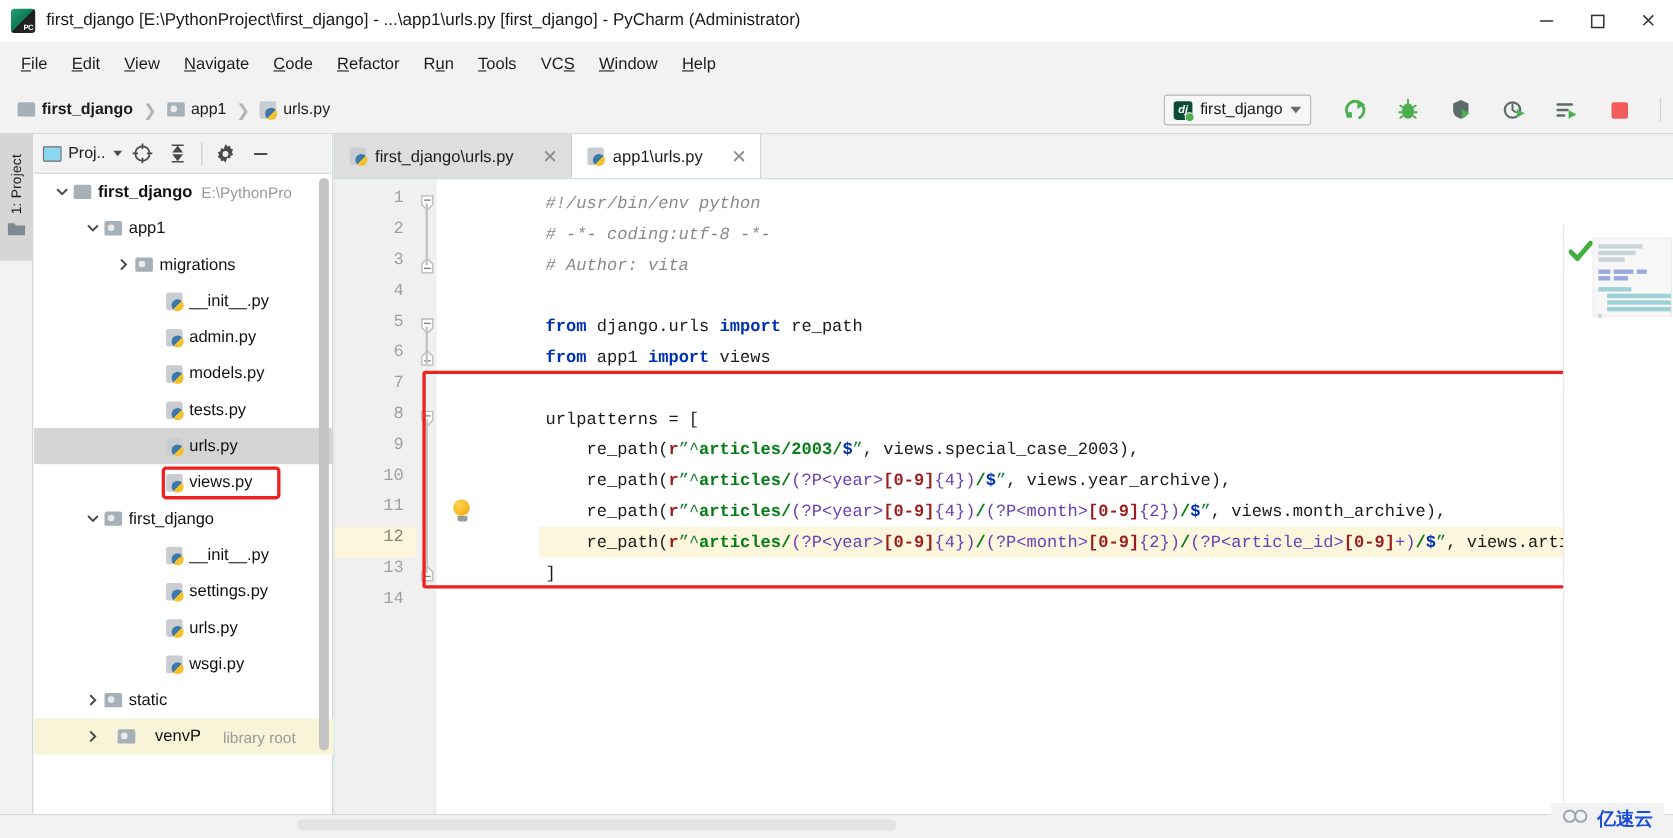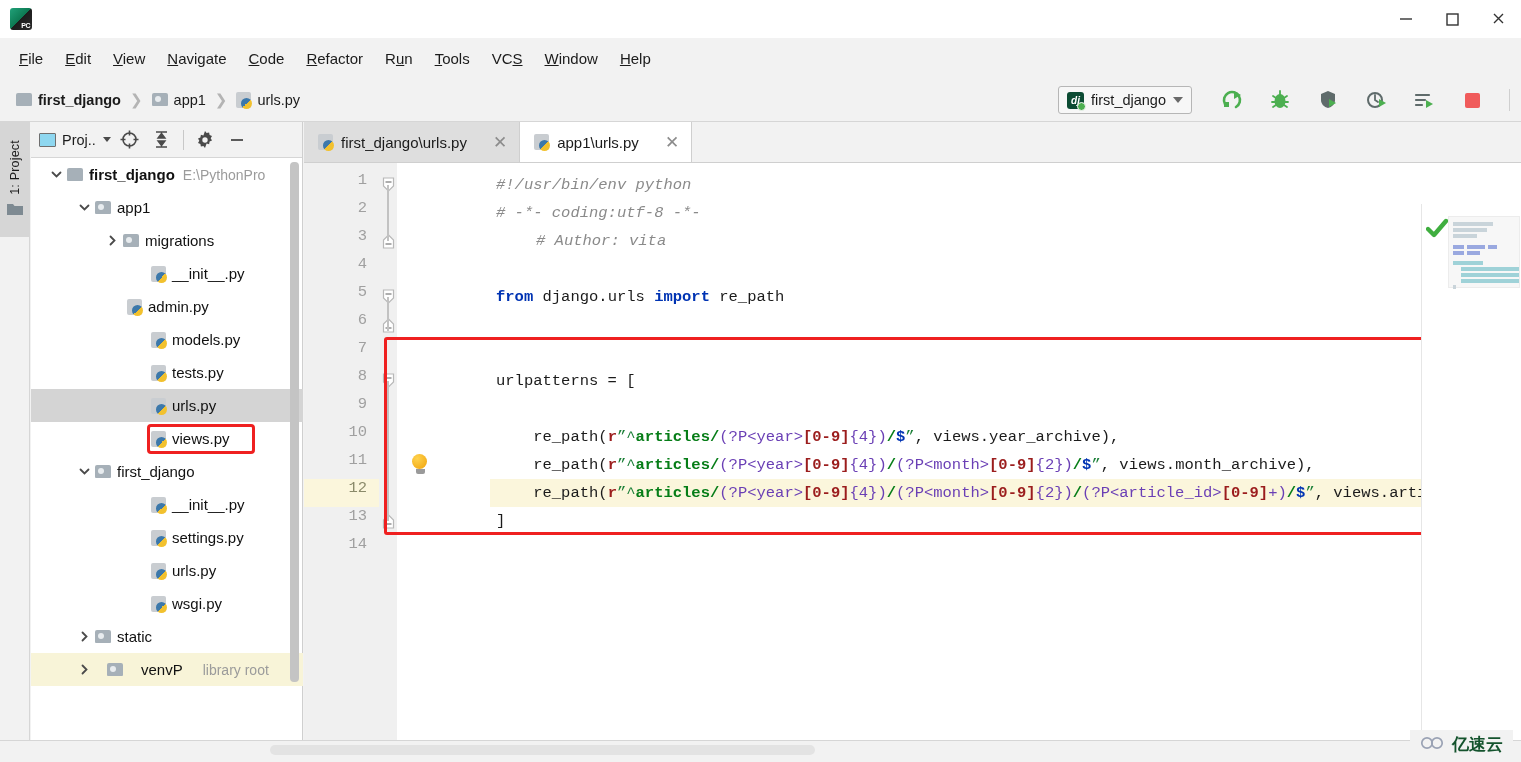--- a/index.html
+++ b/index.html
@@ -158,29 +158,30 @@
 
   
   .bottombar { position:absolute; left:0; top:740px; width:1521px; height:22px;
     background:#f2f2f2; border-top:1px solid #d6d6d6; }
   .hscroll { position:absolute; left:270px; top:745px; width:545px; height:10px;
     background:#e3e3e3; border-radius:5px;}
 
   
   .wm { position:absolute; right:8px; top:730px; height:28px; display:flex; align-items:center;
     gap:6px; background:#f2f2f2; padding:2px 10px; }
-  .wm-t { font-size:17px; color:#14532d; font-weight:bold; }
+  .wm-t { font-size:17px; color:#1d4ed8; font-weight:bold; }
 </style>
 </head>
 <body>
 
 <div id="app">
 
   <div class="titlebar">
     <div class="tb-icon"></div>
+    <div class="tb-title">first_django [E:\PythonProject\first_django] - ...\app1\urls.py [first_django] - PyCharm (Administrator)</div>
     <div class="tb-winbtns">
       <div class="tb-btn tb-wb">
         <svg width="18" height="18" viewBox="0 0 18 18">
             <line x1="3" y1="9" x2="15" y2="9" stroke="#333" stroke-width="1.4"></line>
           </svg>
       </div>
       <div class="tb-btn tb-wb">
         <svg width="18" height="18" viewBox="0 0 18 18">
             <rect x="4" y="4" width="11" height="11" fill="none" stroke="#333" stroke-width="1.4"></rect>
           </svg>
@@ -348,21 +349,21 @@
           </span>
           <span class="tlabel">migrations</span>
         </div>
         <div class="trow" style="padding-left: 98px;">
           <span class="arrow"></span>
           <span class="ticon">
             <span class="ico-py"></span>
           </span>
           <span class="tlabel">__init__.py</span>
         </div>
-        <div class="trow" style="padding-left: 74px; align-items: center;">
+        <div class="trow" style="padding-left: 98px; align-items: center;">
           <span class="arrow"></span>
           <span class="ticon">
             <span class="ico-py"></span>
           </span>
           <span class="tlabel">admin.py</span>
         </div>
         <div class="trow" style="padding-left: 98px;">
           <span class="arrow"></span>
           <span class="ticon">
             <span class="ico-py"></span>
@@ -528,25 +529,27 @@
               <line x1="3.5" y1="11" x2="9.5" y2="11" stroke="#777" stroke-width="1.2"></line>
             </svg>
           </div>
           <div class="foldline" style="top: 22px; height: 56px;"></div>
           <div class="foldline" style="top: 134px; height: 34px;"></div>
           <div class="foldline" style="top: 218px; height: 140px;"></div>
         </div>
       <div class="codebg" id="codelines">
           <div class="line" style="top: 8px; left: 99px;"><span class="cmt">#!/usr/bin/env python</span></div>
           <div class="line" style="top: 36px; left: 99px;"><span class="cmt"># -*- coding:utf-8 -*-</span></div>
-          <div class="line" style="top: 64px; left: 99px; margin-left: 40px;"><span class="cmt"># Author: vita</span></div>
+          <div class="line" style="top: 64px; left: 99px;"><span class="cmt"># Author: vita</span></div>
           <div class="line" style="top: 92px; left: 99px;"></div>
           <div class="line" style="top: 120px; left: 99px;"><span class="kw">from</span><span class="plain"> django.urls </span><span class="kw">import</span><span class="plain"> re_path</span></div>
+          <div class="line" style="top: 148px; left: 99px;"><span class="kw">from</span><span class="plain"> app1 </span><span class="kw">import</span><span class="plain"> views</span></div>
           <div class="line" style="top: 176px; left: 99px;"></div>
           <div class="line" style="top: 204px; left: 99px;"><span class="plain">urlpatterns = [</span></div>
+          <div class="line" style="top: 232px; left: 99px;"><span class="plain">    re_path(</span><span class="rx-r">r</span><span class="str">”</span><span class="str">^</span><span class="rx-g">articles/2003/</span><span class="rx-b">$</span><span class="str">”</span><span class="plain">, views.special_case_2003),</span></div>
           <div class="line" style="top: 260px; left: 99px;"><span class="plain">    re_path(</span><span class="rx-r">r</span><span class="str">”</span><span class="str">^</span><span class="rx-g">articles/</span><span class="rx-p">(?P&lt;year&gt;</span><span class="rx-r">[0-9]</span><span class="rx-p">{4}</span><span class="rx-p">)</span><span class="rx-g">/</span><span class="rx-b">$</span><span class="str">”</span><span class="plain">, views.year_archive),</span></div>
           <div class="line" style="top: 288px; left: 99px;"><span class="plain">    re_path(</span><span class="rx-r">r</span><span class="str">”</span><span class="str">^</span><span class="rx-g">articles/</span><span class="rx-p">(?P&lt;year&gt;</span><span class="rx-r">[0-9]</span><span class="rx-p">{4}</span><span class="rx-p">)</span><span class="rx-g">/</span><span class="rx-p">(?P&lt;month&gt;</span><span class="rx-r">[0-9]</span><span class="rx-p">{2}</span><span class="rx-p">)</span><span class="rx-g">/</span><span class="rx-b">$</span><span class="str">”</span><span class="plain">, views.month_archive),</span></div>
           <div class="lrow-bg" style="top: 316px; width: 1024px; background: rgb(251, 246, 220);"></div>
           <div class="line" style="top: 316px; left: 99px;"><span class="plain">    re_path(</span><span class="rx-r">r</span><span class="str">”</span><span class="str">^</span><span class="rx-g">articles/</span><span class="rx-p">(?P&lt;year&gt;</span><span class="rx-r">[0-9]</span><span class="rx-p">{4}</span><span class="rx-p">)</span><span class="rx-g">/</span><span class="rx-p">(?P&lt;month&gt;</span><span class="rx-r">[0-9]</span><span class="rx-p">{2}</span><span class="rx-p">)</span><span class="rx-g">/</span><span class="rx-p">(?P&lt;article_id&gt;</span><span class="rx-r">[0-9]</span><span class="rx-p">+</span><span class="rx-p">)</span><span class="rx-g">/</span><span class="rx-b">$</span><span class="str">”</span><span class="plain">, views.article_detail),</span></div>
           <div class="line" style="top: 344px; left: 99px;"><span class="plain">]</span></div>
           <div class="line" style="top: 372px; left: 99px;"></div>
         </div>
 
       <div class="bulb" id="bulb" style="left: 108px; top: 291px;">
         <div class="glass"></div>

